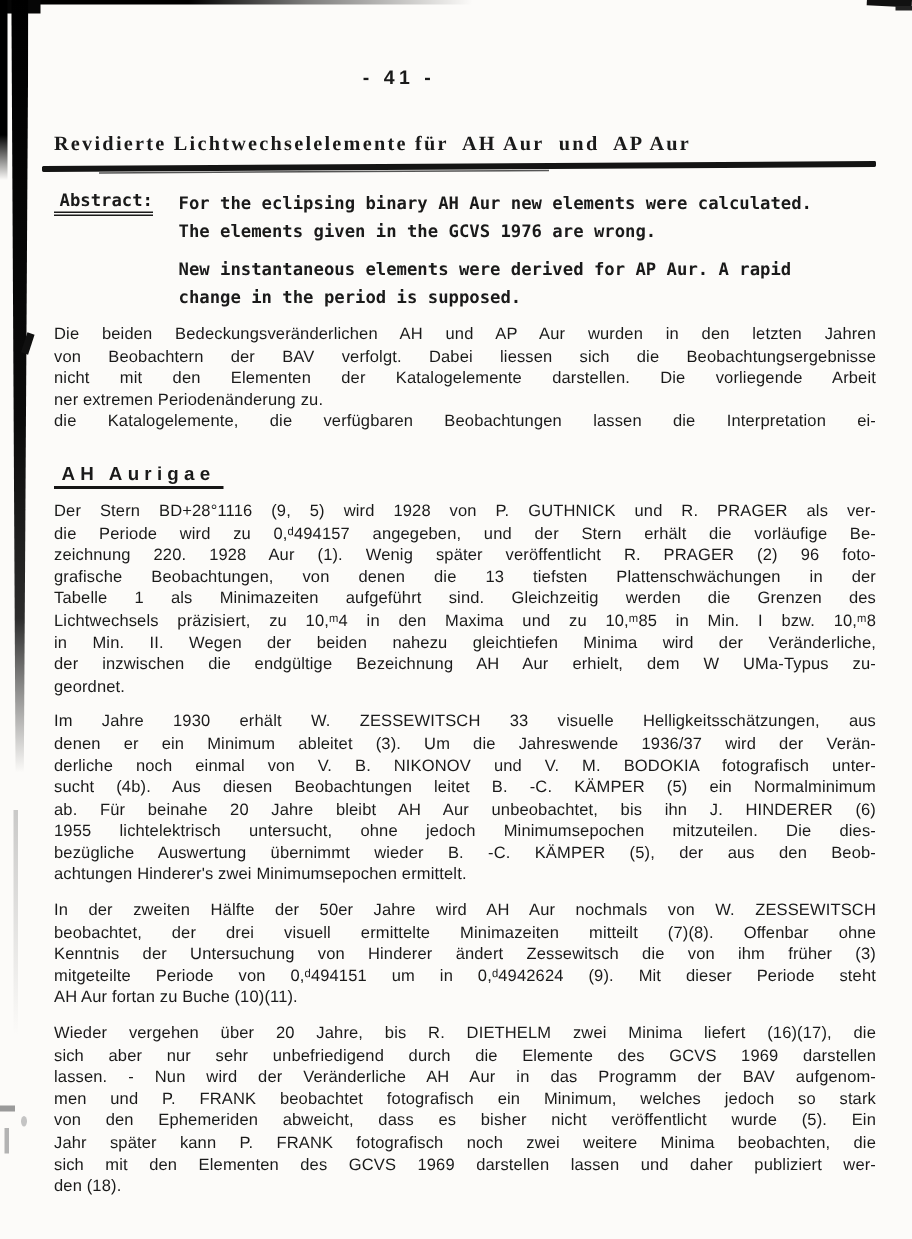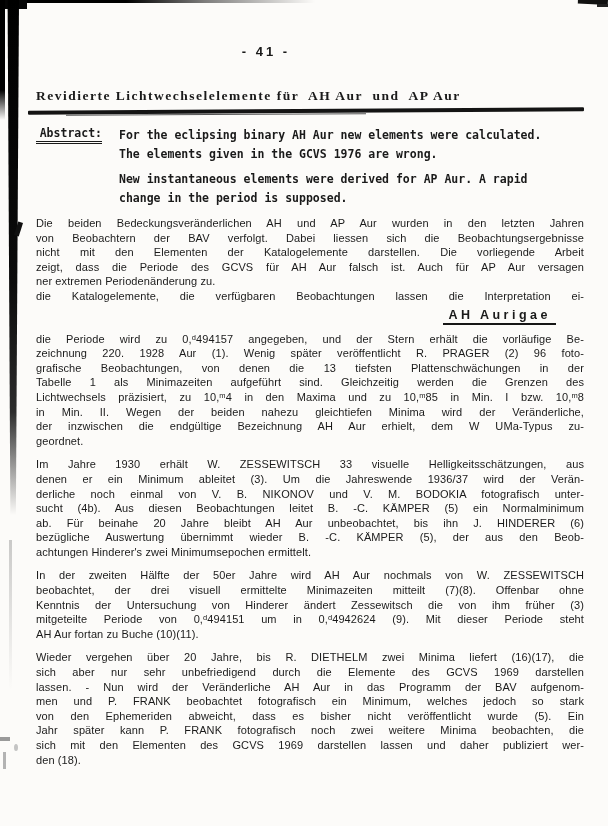--- a/index.html
+++ b/index.html
@@ -74,21 +74,21 @@
     font-family:"Liberation Sans","DejaVu Sans",sans-serif;
     font-weight:normal; font-size:11px; letter-spacing:.1px;
   }
   .para .pline {
     height:14.6px; line-height:14.6px;
     text-align:justify; text-align-last:justify; text-justify:inter-word;
     white-space:nowrap; overflow:hidden;
   }
   .para .pline.last-line { text-align-last:left; }
 
-  .section-heading-wrap { margin-top:1px; width:520px; text-align:right; height:18px; }
+  .section-heading-wrap { margin-top:18px; width:520px; text-align:left; height:18px; }
   .section-heading {
     display:inline-block;
     font-family:"Liberation Sans","DejaVu Sans",sans-serif;
     font-weight:bold; font-size:12.5px; letter-spacing:3.5px;
     border-bottom:2px solid #161616; padding:0 5px 1px; white-space:pre;
   }
 </style>
 </head>
 <body>
 
@@ -126,46 +126,47 @@
             <div class="aline">New instantaneous elements were derived for AP Aur. A rapid</div>
             <div class="aline last-line">change in the period is supposed.</div>
           </div>
       </div>
     </div>
 
     <div class="para">
         <div class="pline">Die beiden Bedeckungsveränderlichen AH und AP Aur wurden in den letzten Jahren</div>
         <div class="pline">von Beobachtern der BAV verfolgt. Dabei liessen sich die Beobachtungsergebnisse</div>
         <div class="pline">nicht mit den Elementen der Katalogelemente darstellen. Die vorliegende Arbeit</div>
-        <div class="pline">zeigt, dass die Periode des GCVS für AH Aur falsch ist. Auch für AP Aur versagen</div>
         <div class="pline last-line">ner extremen Periodenänderung zu.</div>
         <div class="pline">die Katalogelemente, die verfügbaren Beobachtungen lassen die Interpretation ei-</div>
       </div>
 
     <div class="section-heading-wrap">
       <span class="section-heading">AH Aurigae</span>
     </div>
 
     <div class="para">
+        <div class="pline">Der Stern BD+28°1116 (9, 5) wird 1928 von P. GUTHNICK und R. PRAGER als ver-</div>
         <div class="pline">die Periode wird zu 0,ᵈ494157 angegeben, und der Stern erhält die vorläufige Be-</div>
         <div class="pline">zeichnung 220. 1928 Aur (1). Wenig später veröffentlicht R. PRAGER (2) 96 foto-</div>
         <div class="pline">grafische Beobachtungen, von denen die 13 tiefsten Plattenschwächungen in der</div>
         <div class="pline">Tabelle 1 als Minimazeiten aufgeführt sind. Gleichzeitig werden die Grenzen des</div>
         <div class="pline">Lichtwechsels präzisiert, zu 10,ᵐ4 in den Maxima und zu 10,ᵐ85 in Min. I bzw. 10,ᵐ8</div>
         <div class="pline">in Min. II. Wegen der beiden nahezu gleichtiefen Minima wird der Veränderliche,</div>
         <div class="pline">der inzwischen die endgültige Bezeichnung AH Aur erhielt, dem W UMa-Typus zu-</div>
         <div class="pline last-line">geordnet.</div>
       </div>
 
     <div class="para">
         <div class="pline">Im Jahre 1930 erhält W. ZESSEWITSCH 33 visuelle Helligkeitsschätzungen, aus</div>
         <div class="pline">denen er ein Minimum ableitet (3). Um die Jahreswende 1936/37 wird der Verän-</div>
         <div class="pline">derliche noch einmal von V. B. NIKONOV und V. M. BODOKIA fotografisch unter-</div>
         <div class="pline">sucht (4b). Aus diesen Beobachtungen leitet B. -C. KÄMPER (5) ein Normalminimum</div>
         <div class="pline">ab. Für beinahe 20 Jahre bleibt AH Aur unbeobachtet, bis ihn J. HINDERER (6)</div>
+        <div class="pline">1955 lichtelektrisch untersucht, ohne jedoch Minimumsepochen mitzuteilen. Die dies-</div>
         <div class="pline">bezügliche Auswertung übernimmt wieder B. -C. KÄMPER (5), der aus den Beob-</div>
         <div class="pline last-line">achtungen Hinderer's zwei Minimumsepochen ermittelt.</div>
       </div>
 
     <div class="para">
         <div class="pline">In der zweiten Hälfte der 50er Jahre wird AH Aur nochmals von W. ZESSEWITSCH</div>
         <div class="pline">beobachtet, der drei visuell ermittelte Minimazeiten mitteilt (7)(8). Offenbar ohne</div>
         <div class="pline">Kenntnis der Untersuchung von Hinderer ändert Zessewitsch die von ihm früher (3)</div>
         <div class="pline">mitgeteilte Periode von 0,ᵈ494151 um in 0,ᵈ4942624 (9). Mit dieser Periode steht</div>
         <div class="pline last-line">AH Aur fortan zu Buche (10)(11).</div>

